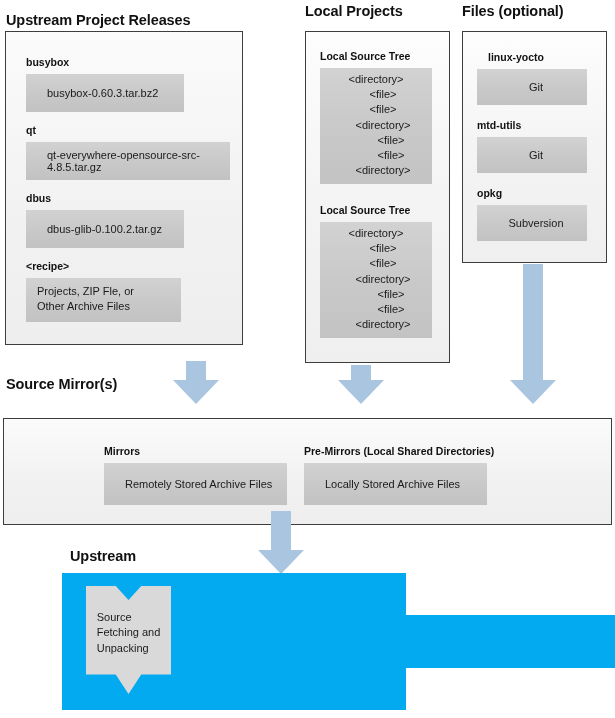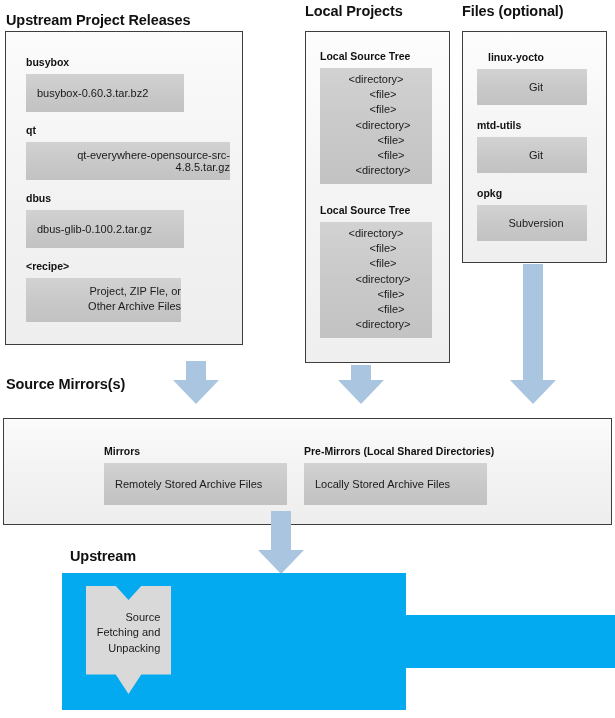--- a/index.html
+++ b/index.html
@@ -34,21 +34,21 @@
   .item-label{
     position:absolute;
     font-size:10.5px;font-weight:bold;color:#111;
     white-space:nowrap;
   }
   .gray-box{
     position:absolute;box-sizing:border-box;
     background:linear-gradient(180deg,#d2d2d2 0%,#c9c9c9 50%,#c2c2c2 100%);
     color:#1a1a1a;font-size:11px;
     display:flex;align-items:center;
-    padding-left:11px;
+    padding-left:21px;
   }
   .gray-box.center{justify-content:center;padding-left:8px;}
   .gray-box.multiline{
     display:block;padding:6px 0 0 11px;line-height:15px;
   }
 
   
   .tree{
     position:absolute;box-sizing:border-box;
     background:linear-gradient(180deg,#d2d2d2 0%,#c9c9c9 50%,#c3c3c3 100%);
@@ -76,45 +76,45 @@
   .bitbake-shape{position:absolute;}
   .bb-main{position:absolute;background:#03aaf0;}
   .bb-tail{position:absolute;background:#03aaf0;}
 
   .chevron-box{
     position:absolute;
     background:#d9d9d9;
     clip-path:polygon(0% 0%, 35% 0%, 50% 13%, 65% 0%, 100% 0%,
                       100% 82%, 65% 82%, 50% 100%, 35% 82%, 0% 82%);
     display:flex;align-items:center;justify-content:center;
-    text-align:right;font-size:11px;line-height:15.5px;color:#1a1a1a;
+    text-align:left;font-size:11px;line-height:15.5px;color:#1a1a1a;
     box-sizing:border-box;padding-bottom:14px;
   }
 </style>
 </head>
 <body>
 
 <div class="stage">
 
   <div class="section-title" style="left:6px;top:12px;">Upstream Project Releases</div>
 
-  <div class="panel" style="left:5px;top:31px;width:238px;height:314px;text-align:right;">
+  <div class="panel" style="left:5px;top:31px;width:238px;height:314px;">
 
     <div class="item-label" style="left:20px;top:24px;">busybox</div>
     <div class="gray-box" style="left:20px;top:42px;width:158px;height:38px;">busybox-0.60.3.tar.bz2</div>
 
     <div class="item-label" style="left:20px;top:92px;">qt</div>
     <div class="gray-box" style="left:20px;top:110px;width:204px;height:38px;">qt-everywhere-opensource-src-4.8.5.tar.gz</div>
 
     <div class="item-label" style="left:20px;top:160px;">dbus</div>
     <div class="gray-box" style="left:20px;top:178px;width:158px;height:38px;">dbus-glib-0.100.2.tar.gz</div>
 
     <div class="item-label" style="left:20px;top:228px;">&lt;recipe&gt;</div>
     <div class="gray-box multiline" style="left:20px;top:246px;width:155px;height:44px;">
-      <span>Project, ZIP Fle, or</span><br>
+      <span>Projects, ZIP Fle, or</span><br>
       <span>Other Archive Files</span>
     </div>
   </div>
 
   <div class="section-title" style="left:305px;top:3px;">Local Projects</div>
 
   <div class="panel flat" style="left:305px;top:31px;width:145px;height:332px;">
 
     <div class="item-label" style="left:14px;top:18px;">Local Source Tree</div>
     <div class="tree" style="left:14px;top:36px;width:112px;height:116px;">
@@ -161,21 +161,21 @@
   <div class="arrow" style="left:338px;top:365px;width:46px;height:39px;">
     <div class="shaft" style="width:20px;height:16px;"></div>
     <div class="head" style="top:15px;"></div>
   </div>
 
   <div class="arrow" style="left:510px;top:264px;width:46px;height:140px;">
     <div class="shaft" style="width:20px;height:117px;"></div>
     <div class="head" style="top:116px;"></div>
   </div>
 
-  <div class="section-title" style="left:6px;top:376px;">Source Mirrors(s)</div>
+  <div class="section-title" style="left:6px;top:376px;">Source Mirror(s)</div>
 
   <div class="panel" style="left:3px;top:404px;width:609px;height:107px;margin-top:14px;">
 
     <div class="item-label" style="left:100px;top:26px;">Mirrors</div>
     <div class="gray-box" style="left:100px;top:44px;width:183px;height:42px;">Remotely Stored Archive Files</div>
 
     <div class="item-label" style="left:300px;top:26px;">Pre-Mirrors (Local Shared Directories)</div>
     <div class="gray-box" style="left:300px;top:44px;width:183px;height:42px;">Locally Stored Archive Files</div>
   </div>
 

